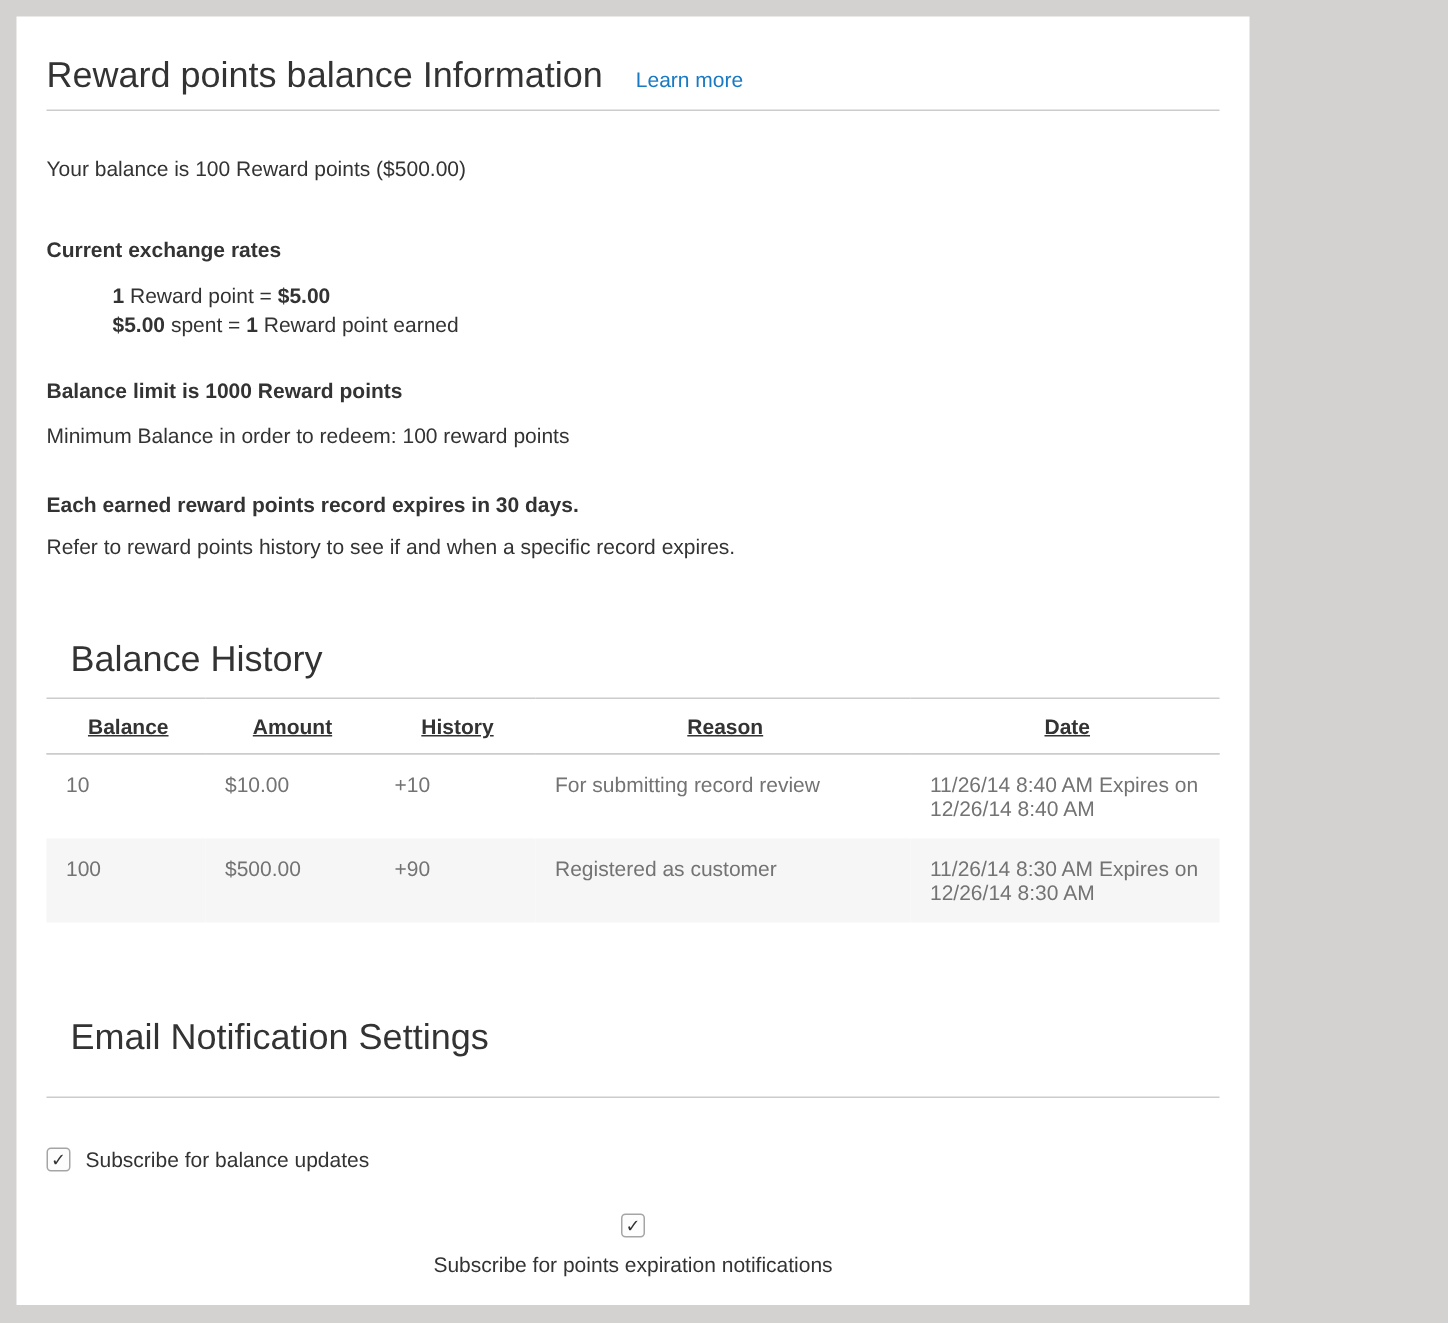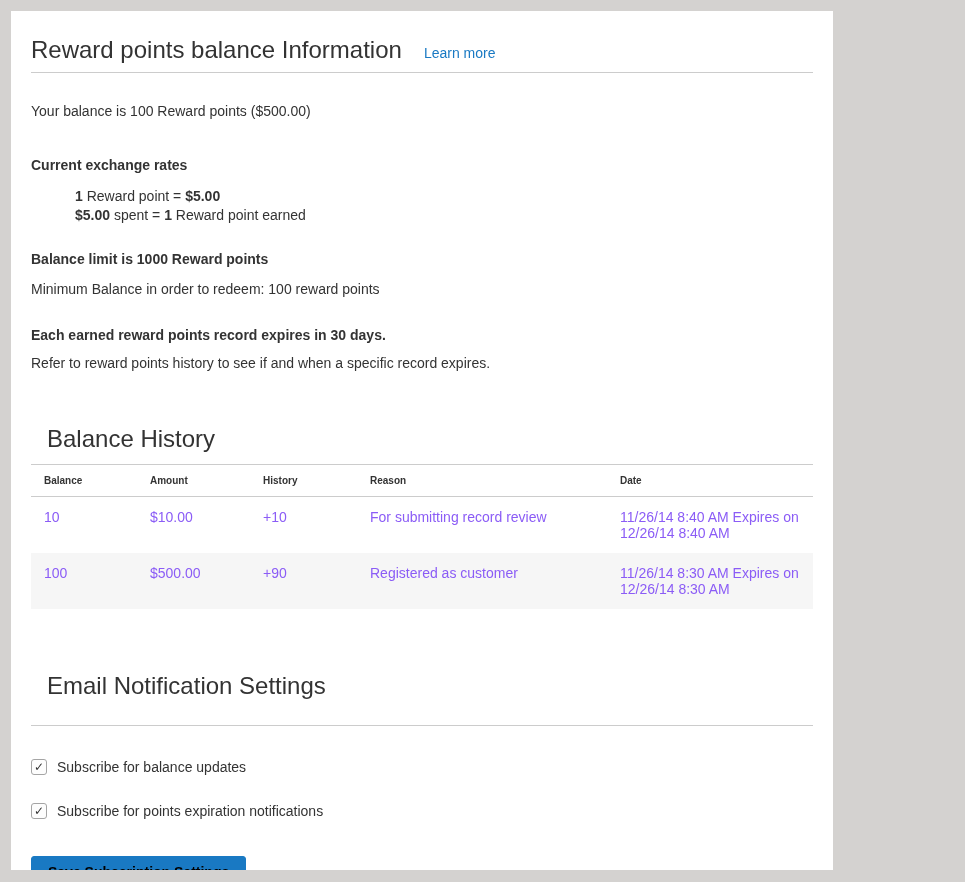--- a/index.html
+++ b/index.html
@@ -65,48 +65,49 @@
     margin: 16px;
   }
   .history-heading { margin-top: 52px; margin-bottom: 11px; }
   
   table.history {
     width: 100%;
     border-collapse: collapse;
     table-layout: fixed;
   }
   table.history th {
-    text-align: left;
+    text-align: center;
     font-weight: bold;
-    font-size: 10px;
+    font-size: 14px;
     border-top: 1px solid #cccccc;
     border-bottom: 1px solid #cccccc;
     padding: 10px 10px 10px 13px;
     color: #333333;
+    text-decoration: underline;
   }
   table.history td {
     padding: 12px 10px 12px 13px;
     font-size: 14px;
-    color: #8b5cf6;
+    color: #737373;
     vertical-align: top;
   }
   table.history tr.alt td { background: #f6f6f6; }
   
   .email-heading-wrap {
     margin-top: 62px;
     border-bottom: 1px solid #cccccc;
     padding-bottom: 9px;
   }
   .checkbox-row {
     display: flex;
     align-items: center;
     gap: 10px;
   }
   .checkbox-row.first { margin-top: 33px; }
-  .checkbox-row.second { margin-top: 28px; }
+  .checkbox-row.second { margin-top: 28px; flex-direction: column; }
   .checkbox {
     width: 16px; height: 16px;
     border: 1px solid #a5a5a5;
     border-radius: 3px;
     background: #fdfdfd;
     display: inline-flex;
     align-items: center;
     justify-content: center;
     cursor: pointer;
     flex: 0 0 auto;

